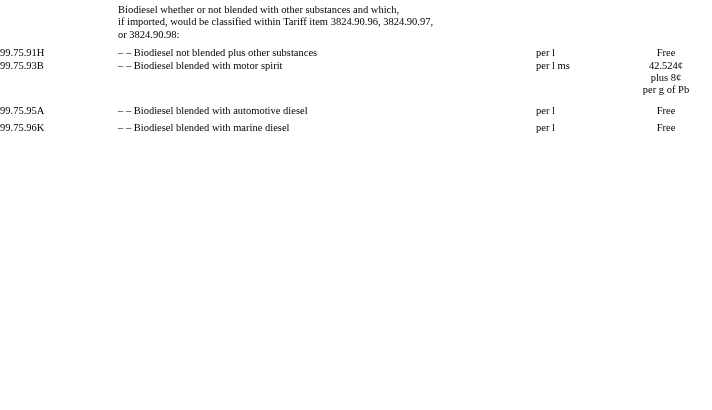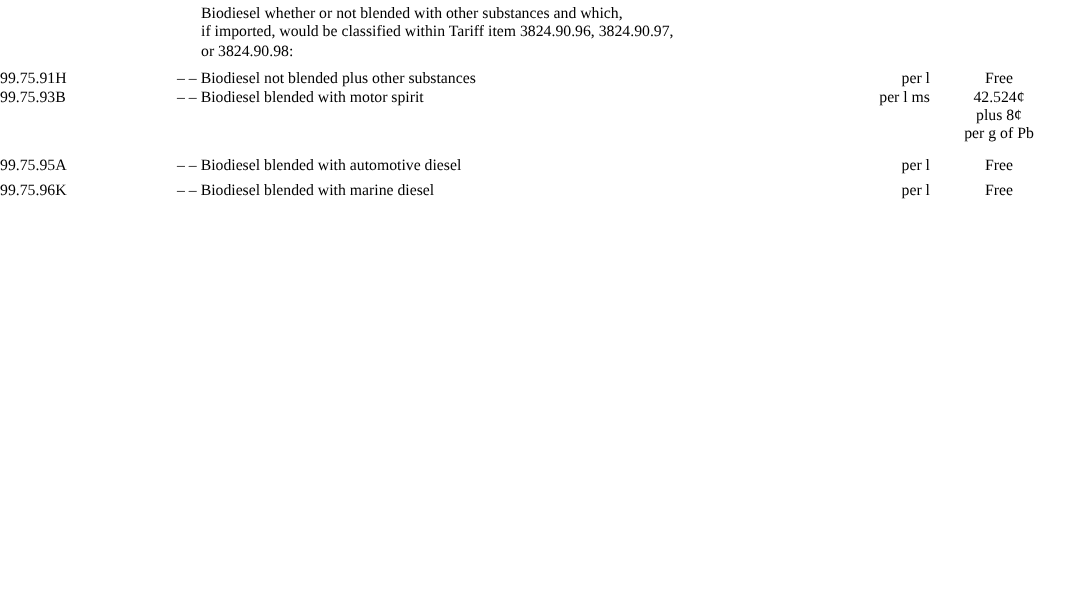--- a/index.html
+++ b/index.html
@@ -35,35 +35,34 @@
   .col-code {
     width: 118px;
     padding-left: 20px;
     white-space: nowrap;
   }
   .col-desc {
     width: 418px;
   }
   .col-unit {
     width: 84px;
-    text-align: right;
+    text-align: left;
     white-space: nowrap;
     font-family: Liberation Serif, serif;
   }
   .col-rate {
     width: 92px;
     text-align: center;
     white-space: nowrap;
   }
   .heading-row .col-desc {
     padding-bottom: 1px;
   }
   .heading-text {
     display: block;
-    margin-left: 16px;
   }
   .rate-multi {
     display: block;
   }
   .rate-italic {
   }
   .spacer-row td {
     height: 8px;
   }
   .gap-row td {

